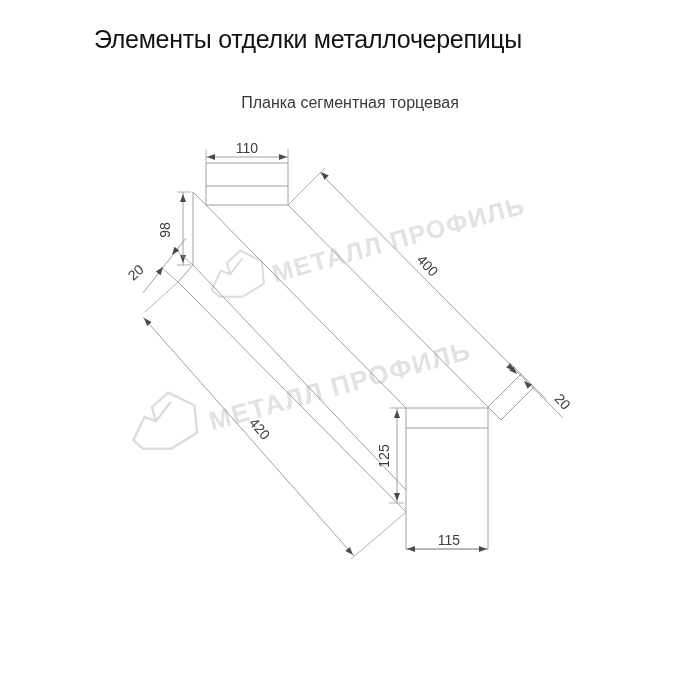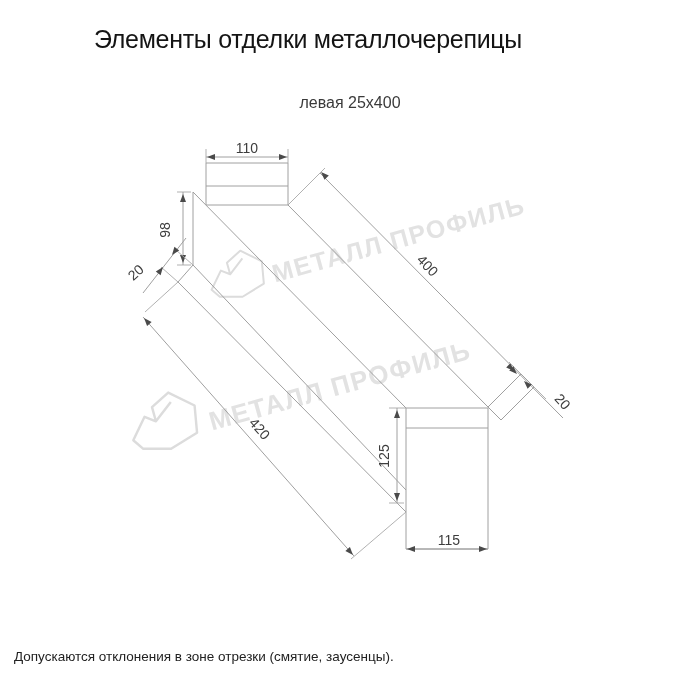--- a/index.html
+++ b/index.html
@@ -19,21 +19,21 @@
   .wmlogo{fill:#ffffff;stroke:#dcdcdc;stroke-width:2;stroke-linejoin:round;}
 </style>
 </head>
 <body>
 
 <div id="page">
 
   <div id="title">Элементы отделки металлочерепицы</div>
 
   <div id="subtitle">
-    <div>левая 25х400</div>
+    <div>Планка сегментная торцевая</div>
   </div>
 
   <svg width="700" height="700" viewBox="0 0 700 700">
 
     <g transform="translate(213,306) rotate(-15.5)">
       <path class="wmlogo" d="M3,-16 L17,-32 L25,-26 L25,-38 L41,-46 L59,-30 L55,-8 L31,-1 L9,-7 Z M25,-26 L41,-38"></path>
       <text class="wmtxt" x="66" y="-6" font-size="25">МЕТАЛЛ ПРОФИЛЬ</text>
     </g>
     <g transform="translate(135,460) rotate(-15.5)">
       <path class="wmlogo" transform="scale(1.22)" d="M3,-16 L17,-32 L25,-26 L25,-38 L41,-46 L59,-30 L55,-8 L31,-1 L9,-7 Z M25,-26 L41,-38"></path>
@@ -120,16 +120,15 @@
 
     <g>
       <line class="dln" x1="406" y1="549" x2="488" y2="549"></line>
       <polygon class="ah" points="407,549 415,546 415,552"></polygon>
       <polygon class="ah" points="487,549 479,546 479,552"></polygon>
       <text class="dimtxt" x="449" y="545" text-anchor="middle">115</text>
     </g>
   </svg>
 
   <div id="footer">
-    <div>Допускаются отклонения в зоне отрезки (смятие, заусенцы).</div>
   </div>
 
 </div>
 
 </body></html>

